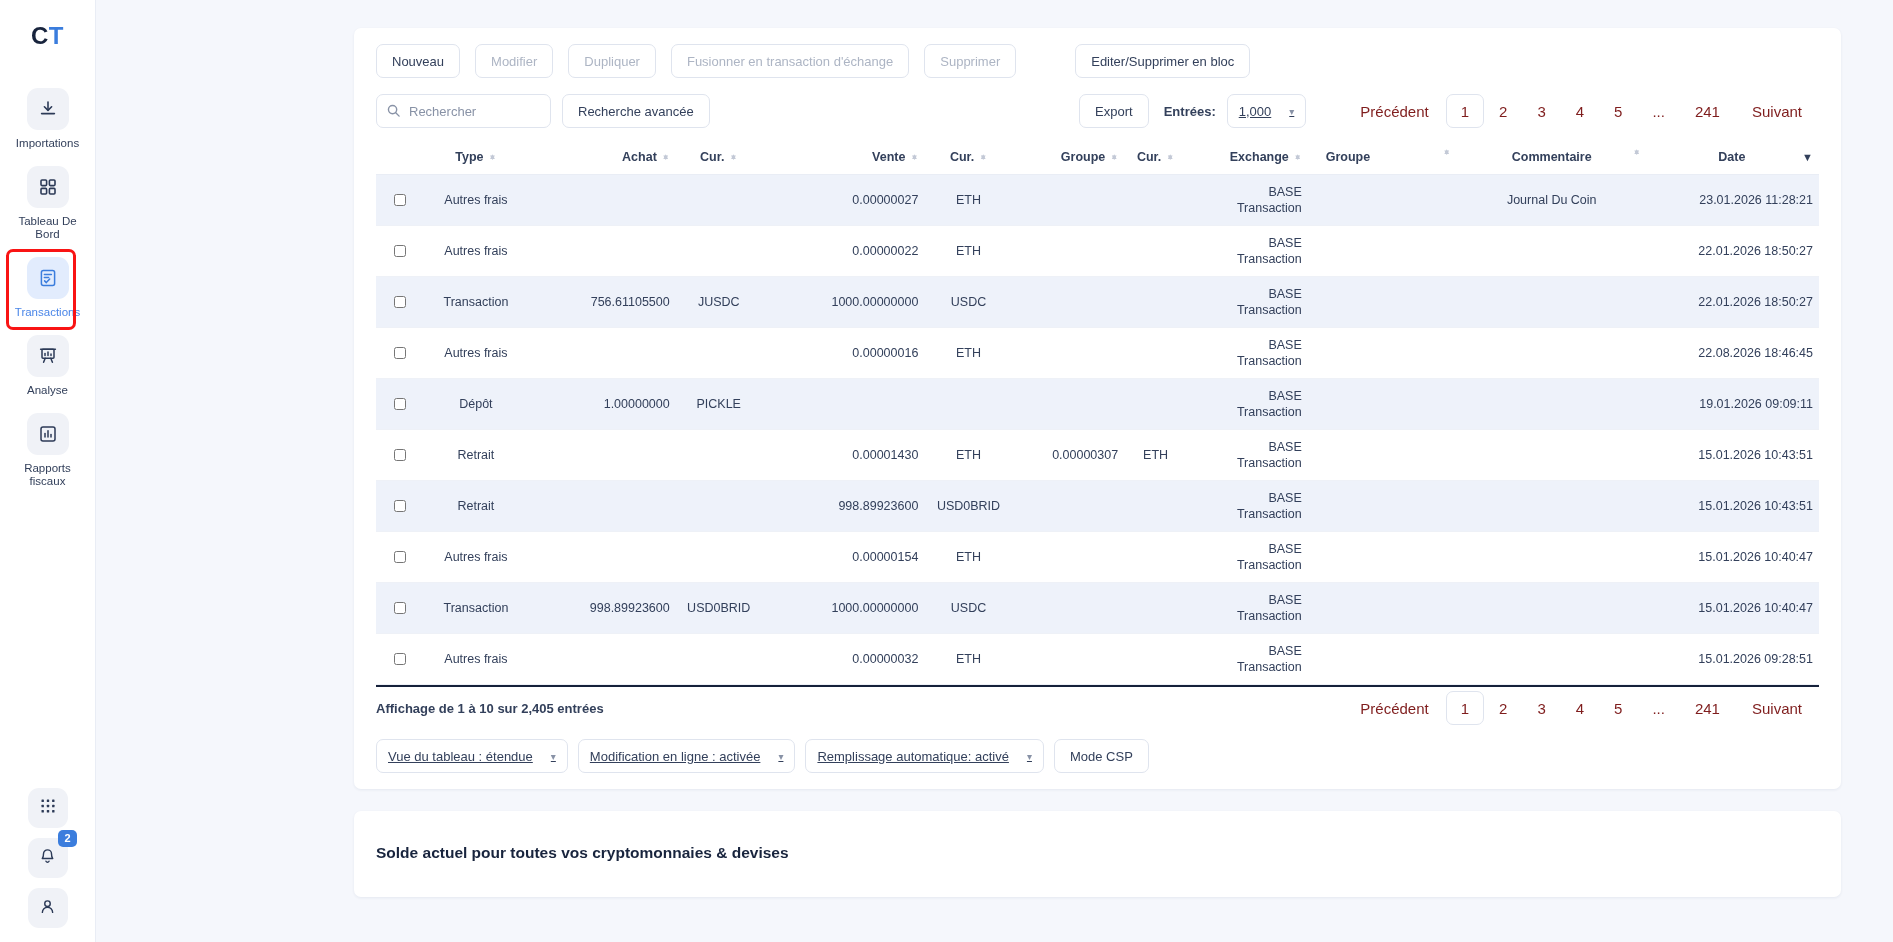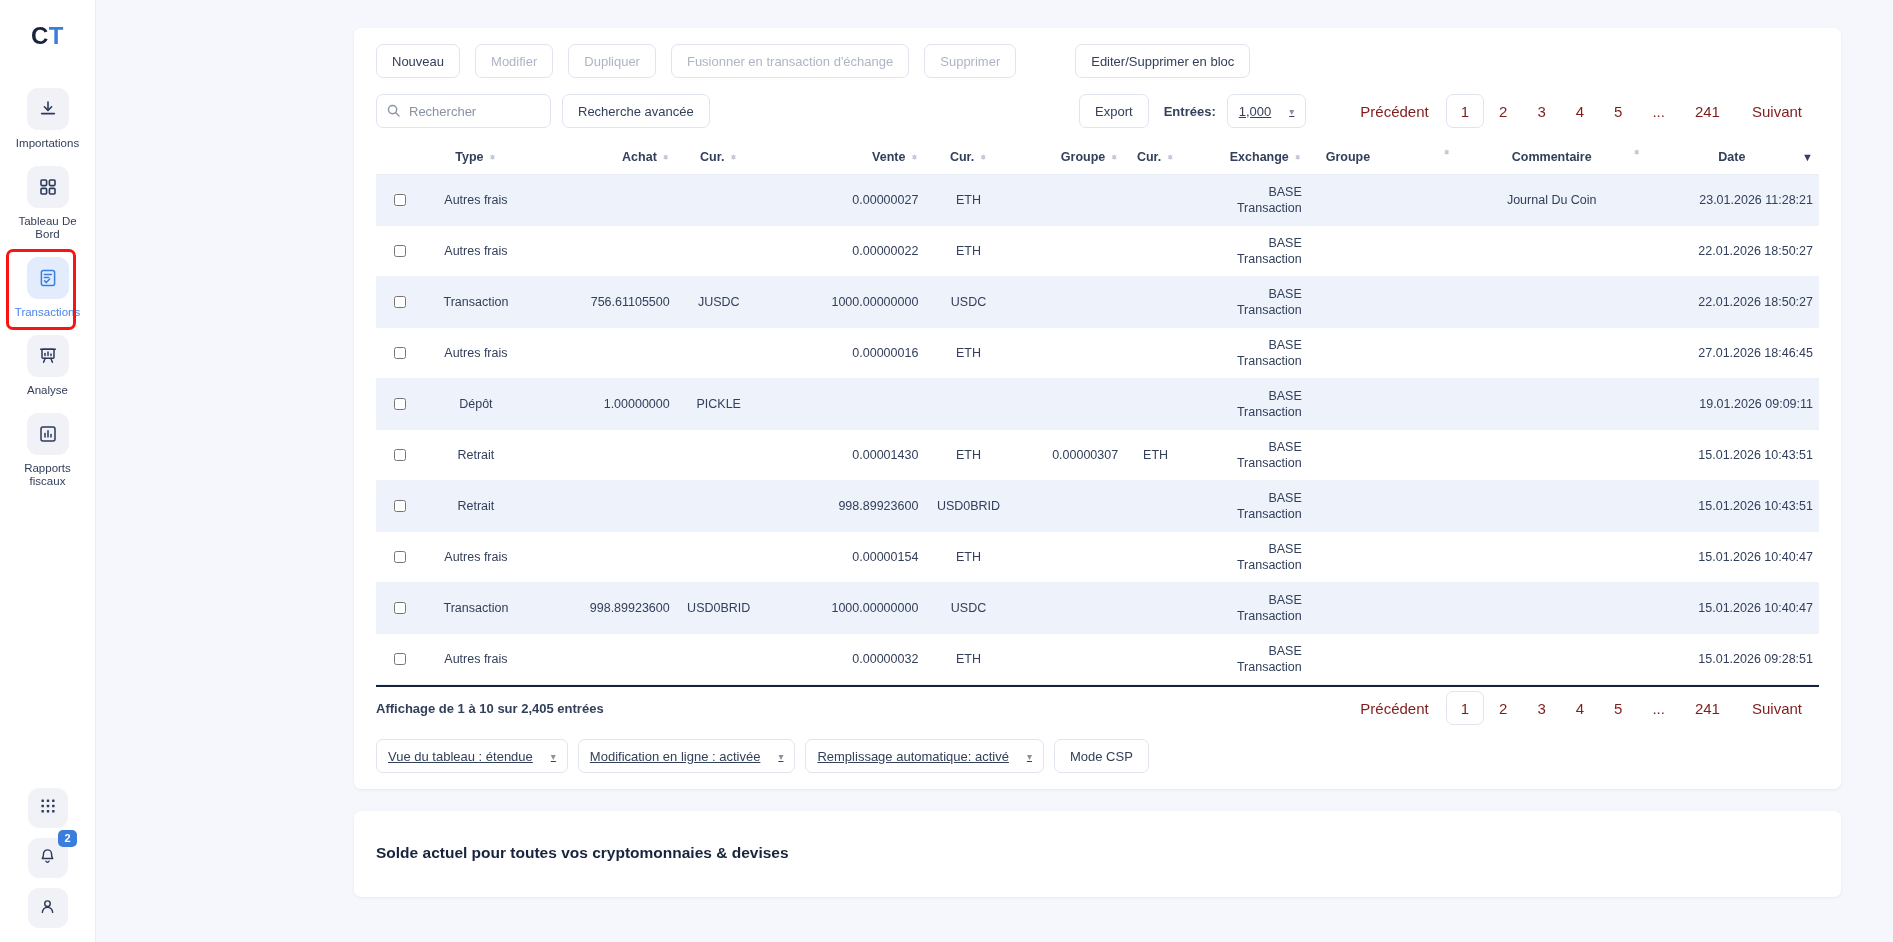--- a/index.html
+++ b/index.html
@@ -481,21 +481,21 @@
                 <td class="num">0.00000016</td>
                 <td class="ctr">ETH</td>
                 <td class="num"></td>
                 <td class="ctr"></td>
                 <td class="exch">
                   <div>BASE</div>
                   <div>Transaction</div>
                 </td>
                 <td class=""></td>
                 <td class="ctr"></td>
-                <td class="right">27.01.2026 18:46:45</td>
+                <td class="right">22.08.2026 18:46:45</td>
               </tr>
               <tr class="alt">
                 <td class="c-check"><input type="checkbox" style=""></td>
                 <td class="ctr t-green">Dépôt</td>
                 <td class="num">1.00000000</td>
                 <td class="ctr">PICKLE</td>
                 <td class="num"></td>
                 <td class="ctr"></td>
                 <td class="num"></td>
                 <td class="ctr"></td>

